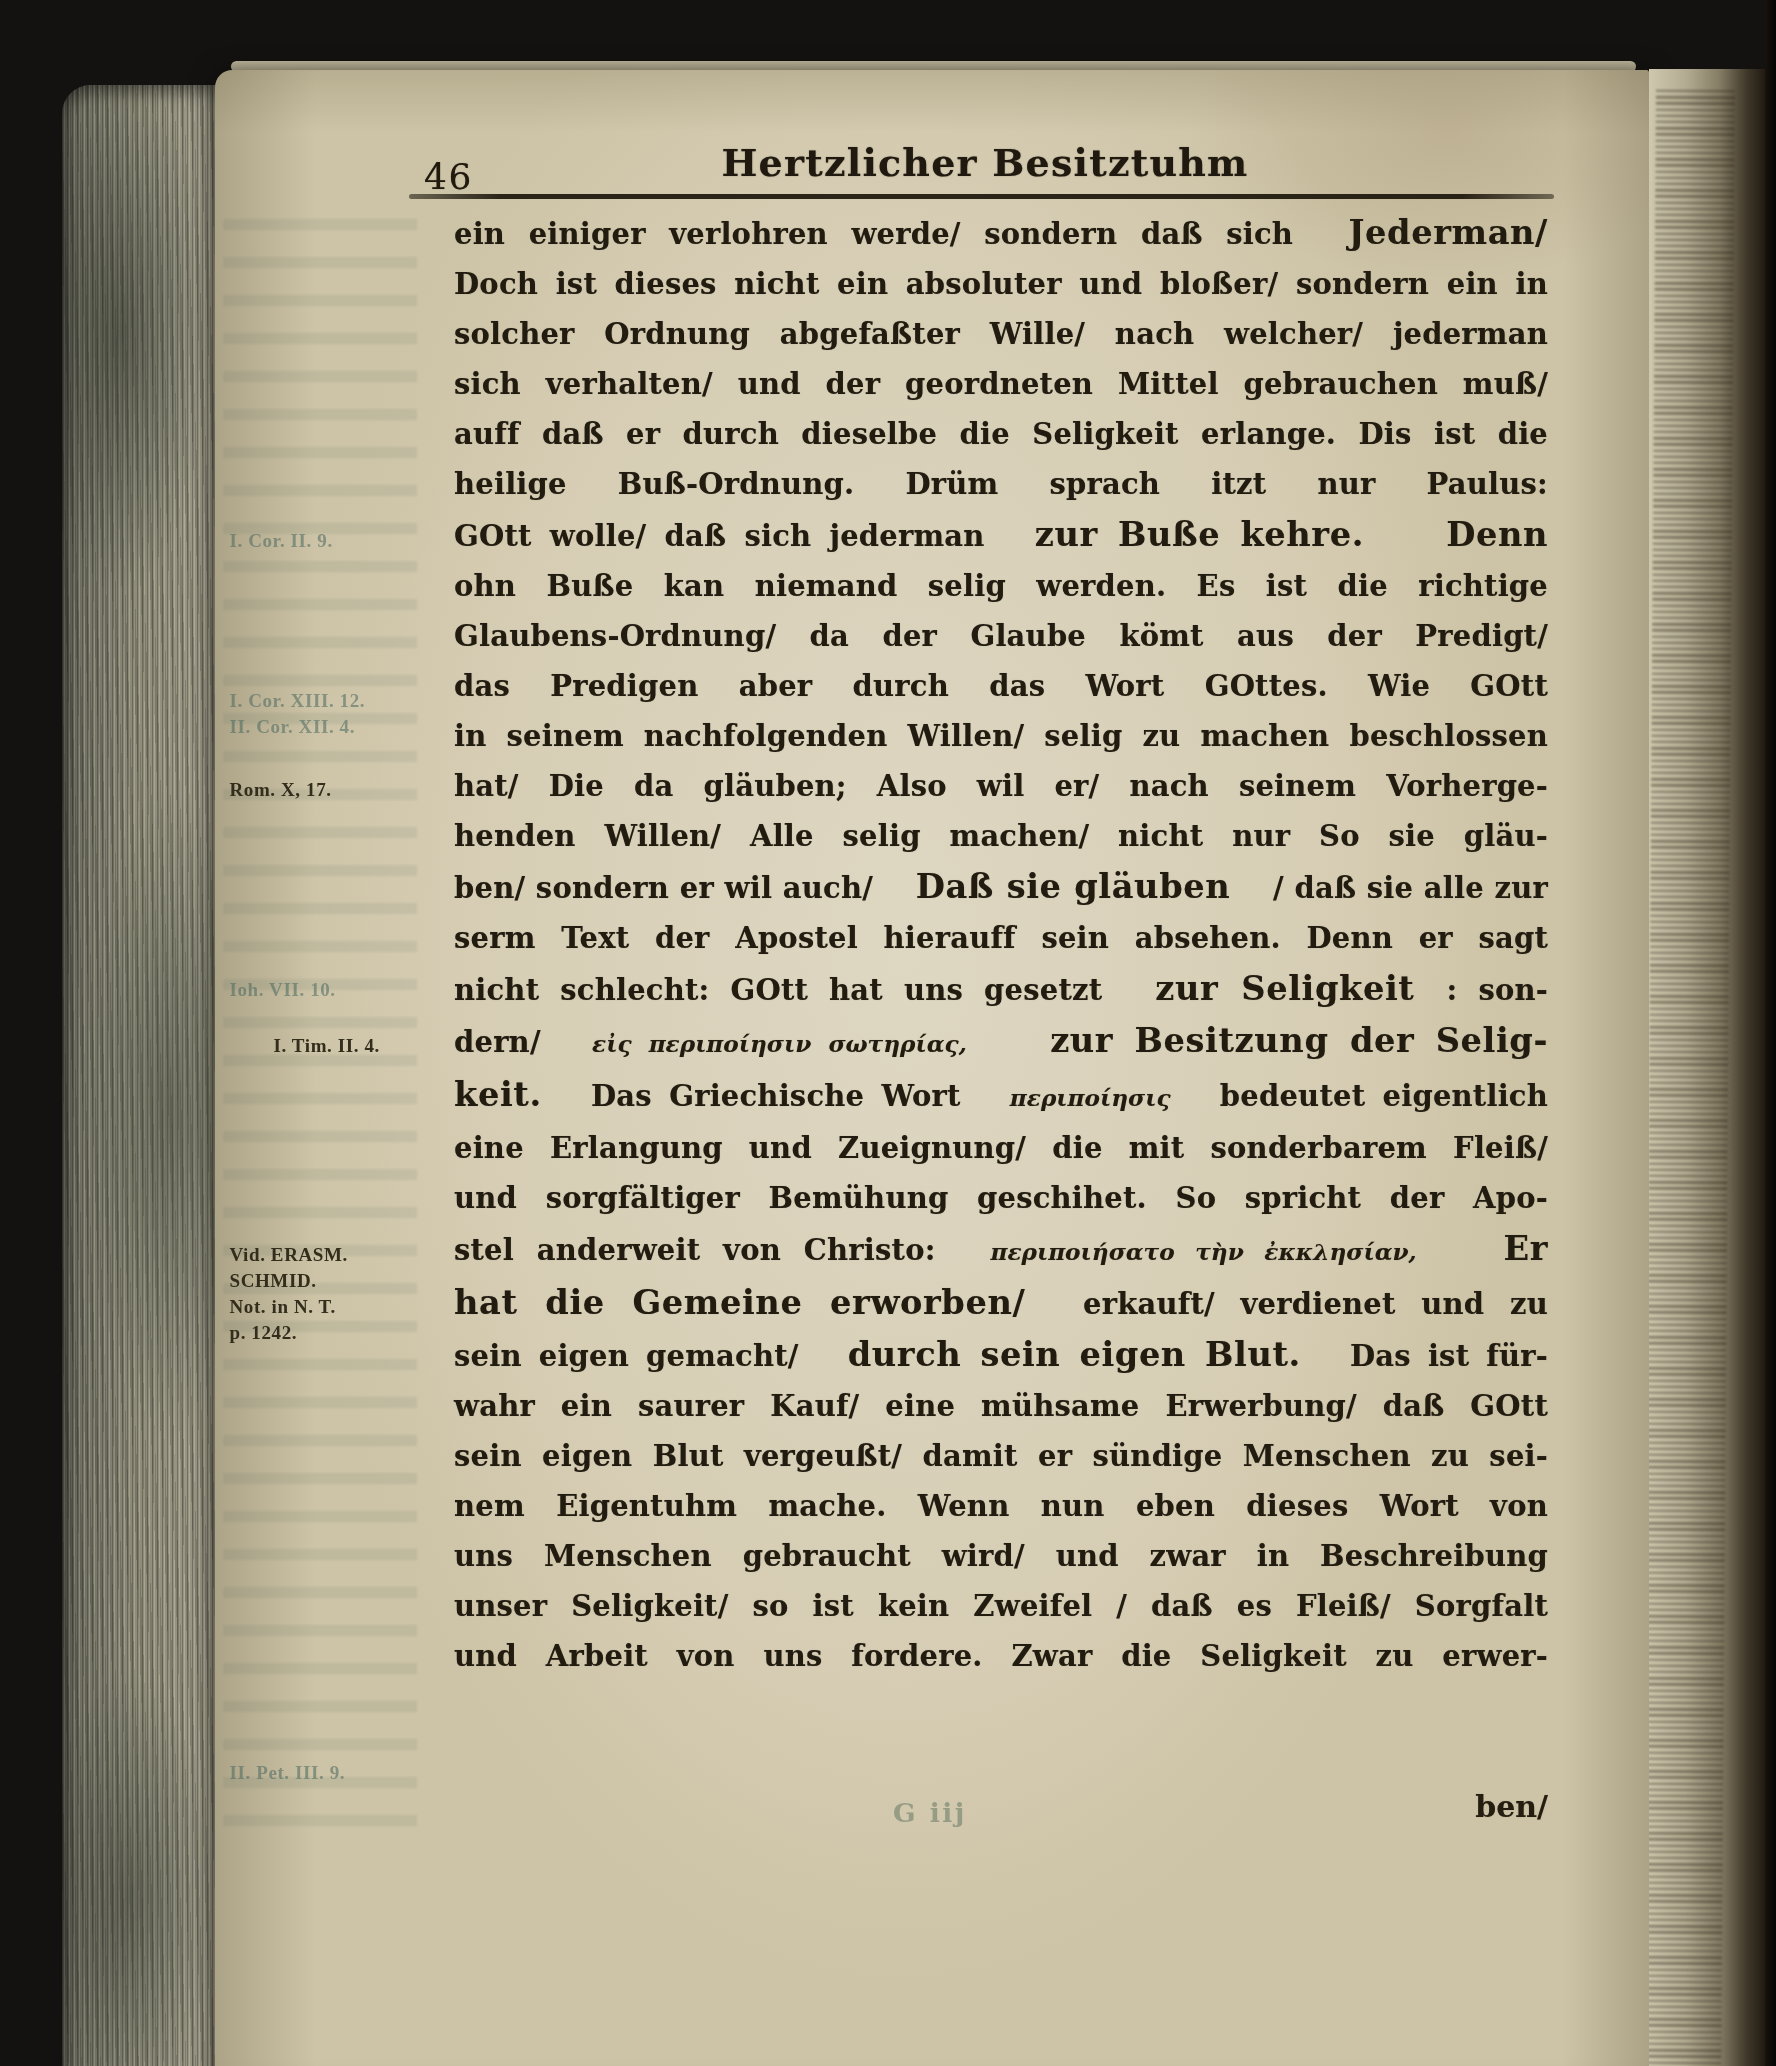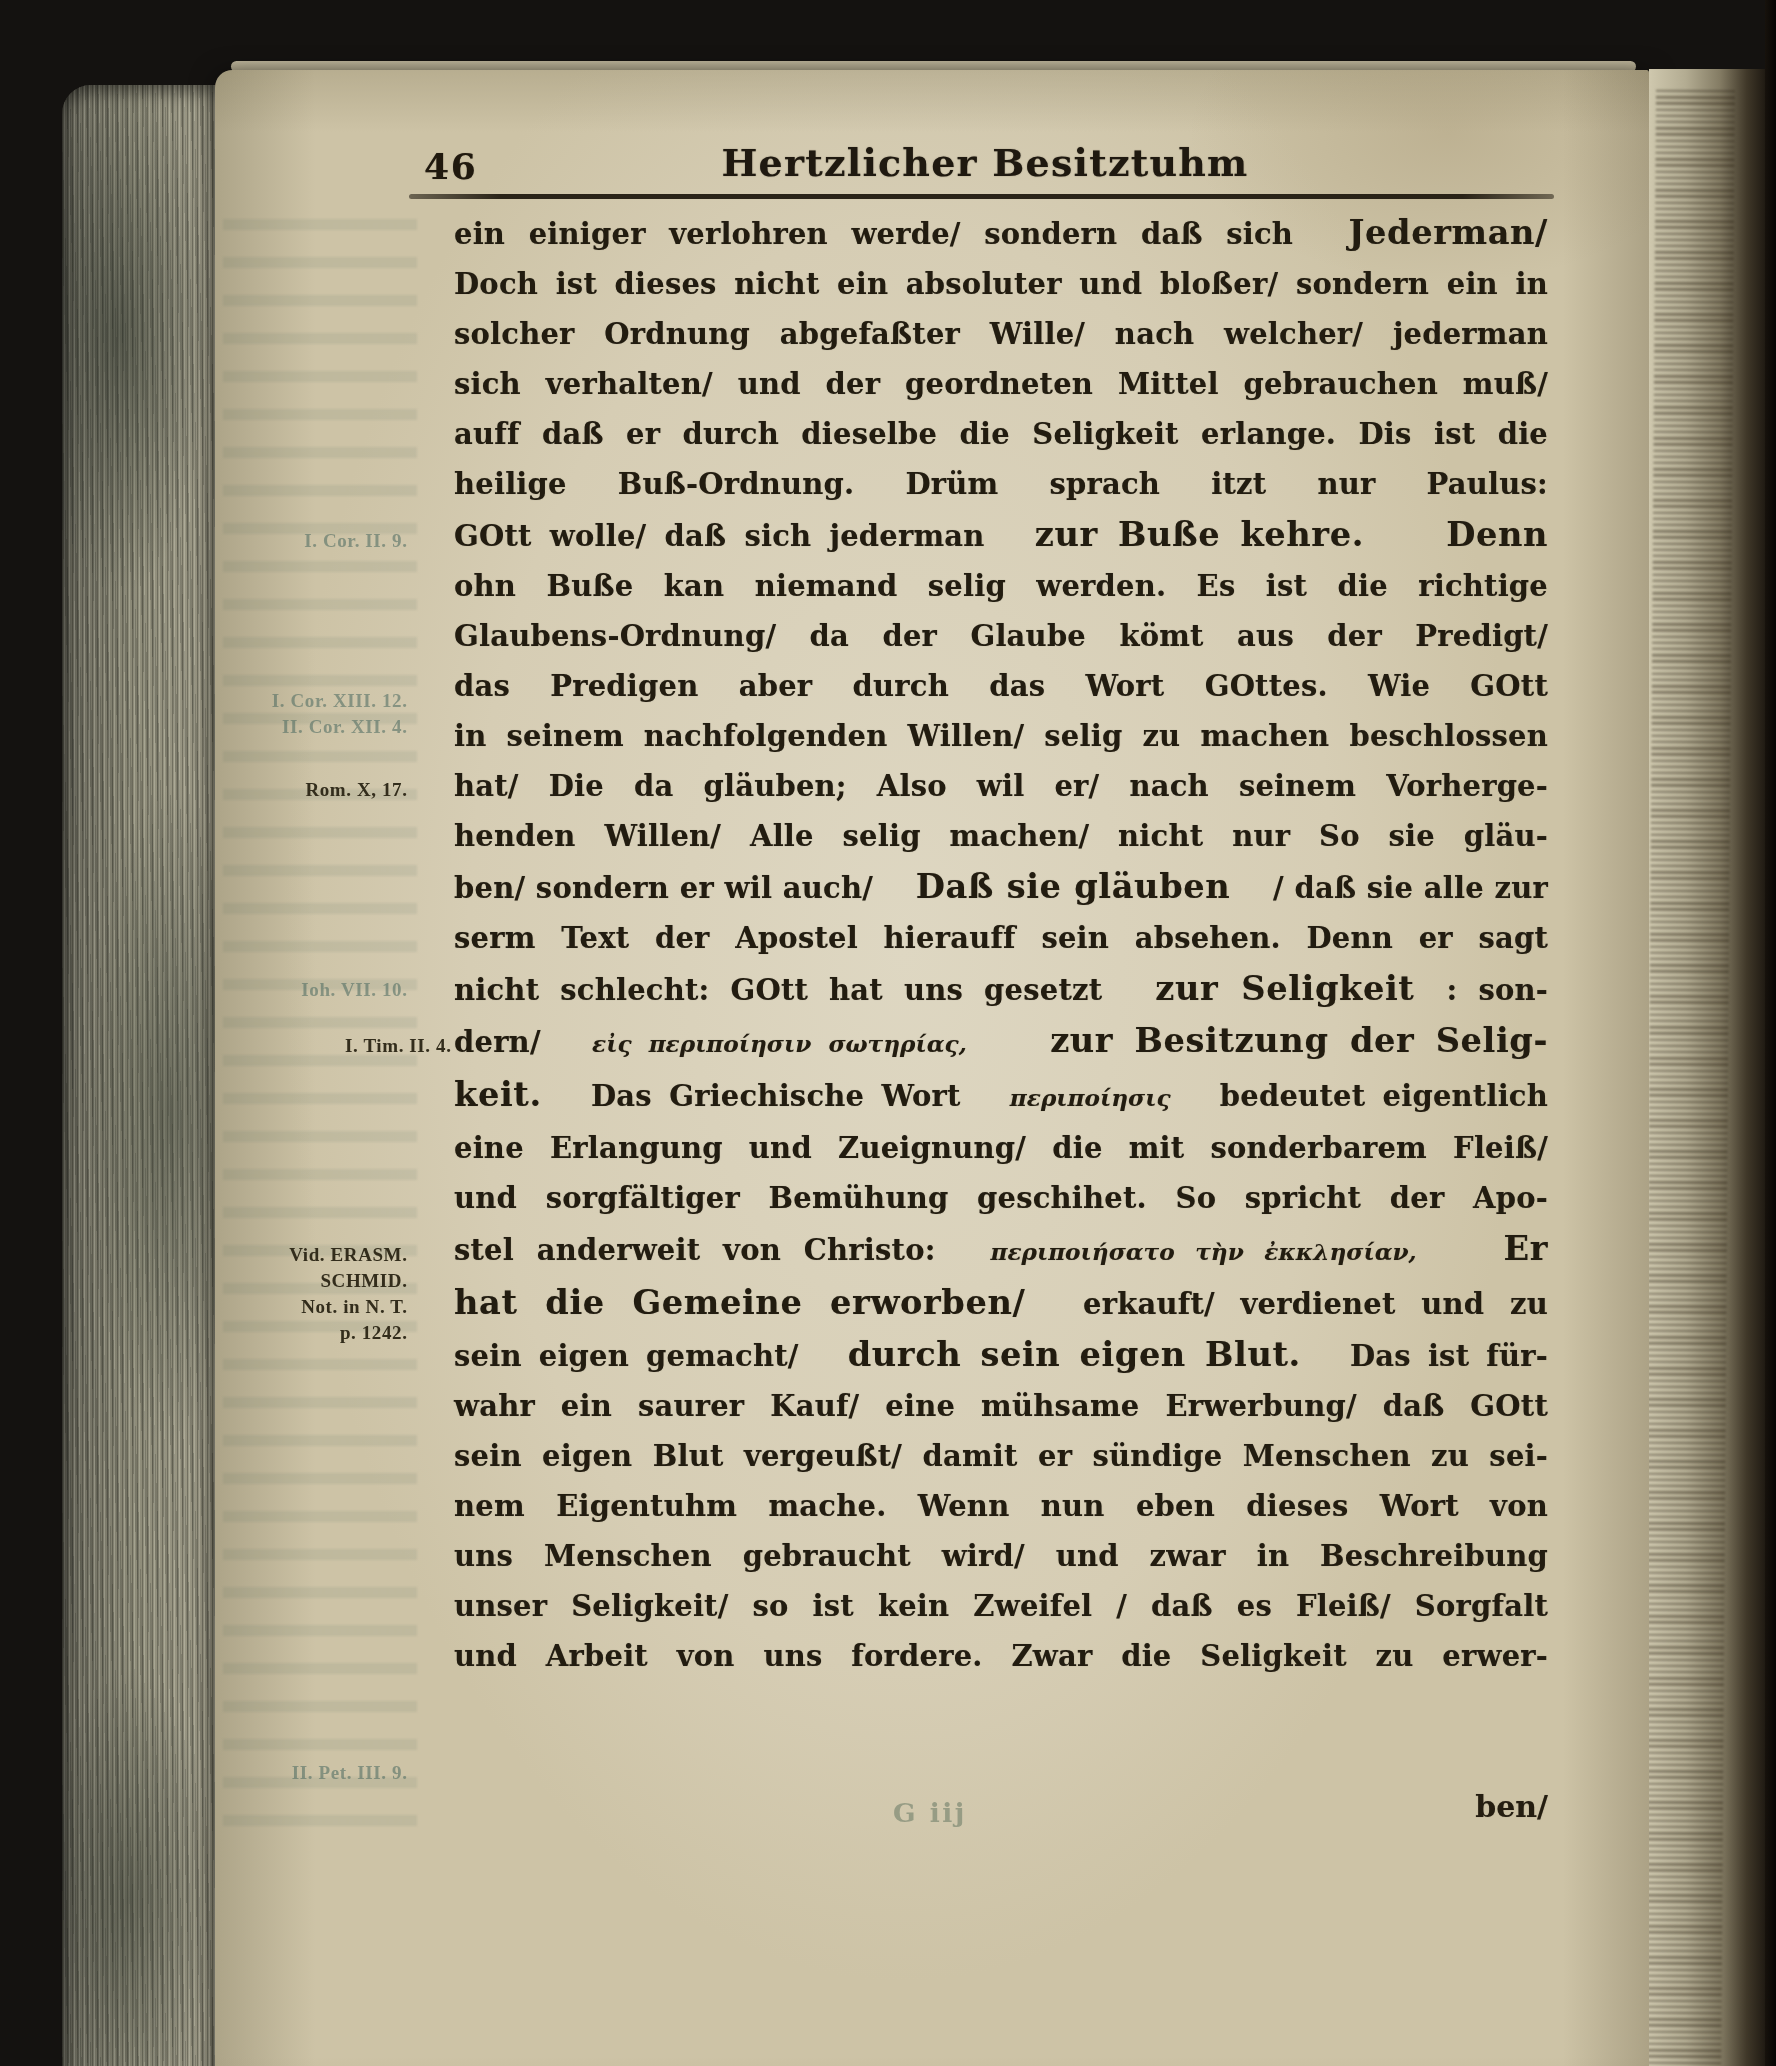--- a/index.html
+++ b/index.html
@@ -36,22 +36,22 @@
     box-shadow: 0 4.1px 25px rgba(0,0,0,.55);
   }
   
   .bleed{
     position:absolute;left:8.3px;top:124px;width:194px;height:1632px;
     background:repeating-linear-gradient(0deg, rgba(70,98,86,.10) 0 10.7px, rgba(70,98,86,0) 10.7px 38px);
     filter:blur(1.2px);pointer-events:none;
   }
   
   .pagenum{
-    position:absolute;left:209px;top:75px;
-    font-size:36px;font-weight:bold;color:#20190e;letter-spacing:1.7px;
+    position:absolute;left:209px;top:86px;
+    font-size:36px;font-weight:normal;color:#20190e;letter-spacing:1.7px;
     text-shadow:0 0 0.8px rgba(30,24,12,.5);
   }
   .running-title{
     position:absolute;left:207px;top:70px;width:1126px;text-align:center;
     font-size:38px;font-weight:bold;color:#1f1910;letter-spacing:1.2px;
     text-shadow:0 0 1.2px rgba(30,24,12,.45);
   }
   .header-rule{
     position:absolute;left:194px;top:124px;width:1145px;height:4.5px;
     background:linear-gradient(90deg, rgba(28,22,12,.55), rgba(28,22,12,.92) 8%, rgba(28,22,12,.92) 92%, rgba(28,22,12,.5));
@@ -68,21 +68,21 @@
     text-align:justify;text-align-last:justify;white-space:nowrap;
   }
   .body-text .line span{white-space:normal;margin-left:32px;}
   .em{font-size:1.16em;letter-spacing:0.6px;}
   .greek{font-size:.80em;font-style:italic;letter-spacing:0;font-weight:bold;}
   
   .note{
     position:absolute;width:178px;left:14.5px;
     font-family:"Liberation Serif", serif;font-weight:bold;
     font-size:19px;line-height:26px;letter-spacing:0.6px;
-    white-space:pre-line;color:#332d1c;text-align:right;
+    white-space:pre-line;color:#332d1c;
   }
   .note.faint{color:rgba(72,104,94,.55);filter:blur(0.6px);}
   .n1{top:458px;}
   .n2{top:618px;}
   .n3{top:707px;}
   .n4{top:907px;}
   .n5{top:963px;margin-left:44px;}
   .n6{top:1172px;}
   .n7{top:1690px;}
   

